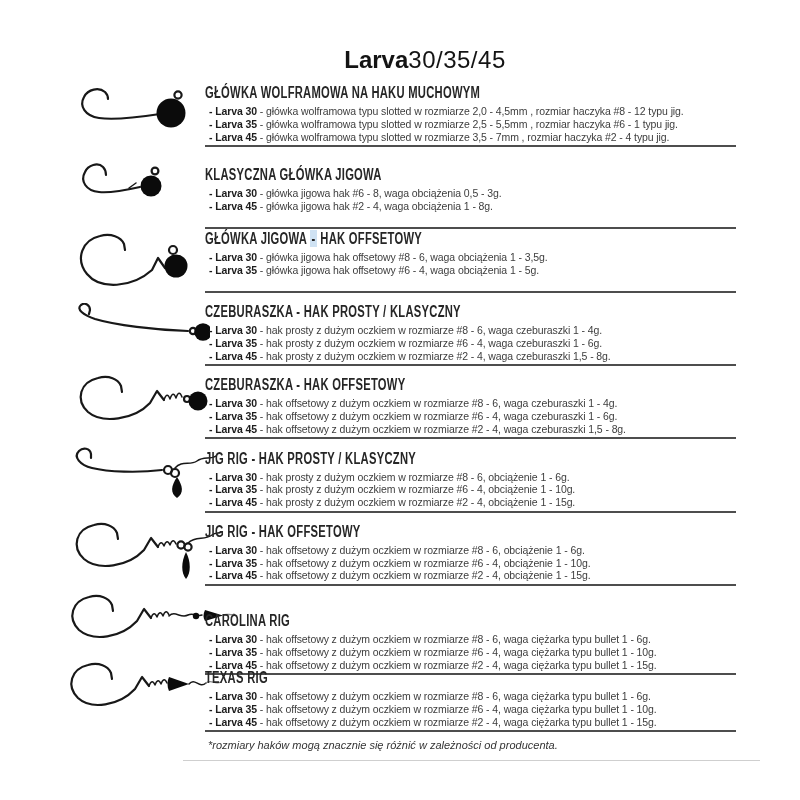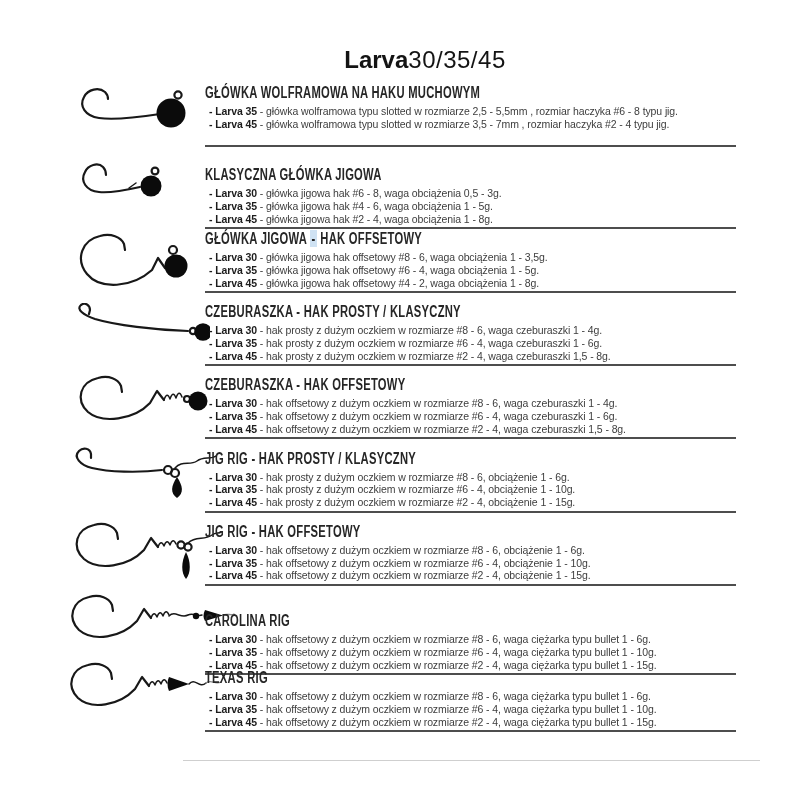--- a/index.html
+++ b/index.html
@@ -112,40 +112,39 @@
       <path class="thin" d="M134,26 C140,19 144,31 151,25"></path>
       <path class="fade" d="M151,25 C156,21 160,27 166,24"></path>
     </svg>
 
   </div>
 
   <div id="sections-col">
   <section class="section" style="top: 84px;">
     <h3 class="sec-title"><span>GŁÓWKA WOLFRAMOWA NA HAKU MUCHOWYM</span><span class="thl"></span><span></span></h3>
     <div class="items">
-      <div class="item"><b>- Larva 35</b> <span>- główka wolframowa typu slotted w rozmiarze 2,5 - 5,5mm , rozmiar haczyka #6 - 8 typu jig.</span></div>
+      <div class="item"><b>- Larva 30</b> <span>- główka wolframowa typu slotted w rozmiarze 2,0 - 4,5mm , rozmiar haczyka #8 - 12 typu jig.</span></div>
+      <div class="item"><b>- Larva 35</b> <span>- główka wolframowa typu slotted w rozmiarze 2,5 - 5,5mm , rozmiar haczyka #6 - 1 typu jig.</span></div>
       <div class="item"><b>- Larva 45</b> <span>- główka wolframowa typu slotted w rozmiarze 3,5 - 7mm , rozmiar haczyka #2 - 4 typu jig.</span></div>
     </div>
   </section>
 
   <section class="section" style="top: 166px;">
     <h3 class="sec-title"><span>KLASYCZNA GŁÓWKA JIGOWA</span><span class="thl"></span><span></span></h3>
     <div class="items">
       <div class="item"><b>- Larva 30</b> <span>- główka jigowa hak #6 - 8, waga obciążenia 0,5 - 3g.</span></div>
-      <div class="item"><b>- Larva 35</b> <span>- główka jigowa hak #4 - 6, waga obciążenia 1 - 5g.</span></div>
       <div class="item"><b>- Larva 45</b> <span>- główka jigowa hak #2 - 4, waga obciążenia 1 - 8g.</span></div>
     </div>
   </section>
 
   <section class="section" style="top: 230.2px;">
     <h3 class="sec-title"><span>GŁÓWKA JIGOWA </span><span class="thl">-</span><span> HAK OFFSETOWY</span></h3>
     <div class="items">
       <div class="item"><b>- Larva 30</b> <span>- główka jigowa hak offsetowy #8 - 6, waga obciążenia 1 - 3,5g.</span></div>
       <div class="item"><b>- Larva 35</b> <span>- główka jigowa hak offsetowy #6 - 4, waga obciążenia 1 - 5g.</span></div>
-      <div class="item"><b>- Larva 45</b> <span>- główka jigowa hak offsetowy #4 - 2, waga obciążenia 1 - 8g.</span></div>
     </div>
   </section>
 
   <section class="section" style="top: 303.3px;">
     <h3 class="sec-title"><span>CZEBURASZKA - HAK PROSTY / KLASYCZNY</span><span class="thl"></span><span></span></h3>
     <div class="items">
       <div class="item"><b>- Larva 30</b> <span>- hak prosty z dużym oczkiem w rozmiarze #8 - 6, waga czeburaszki 1 - 4g.</span></div>
       <div class="item"><b>- Larva 35</b> <span>- hak prosty z dużym oczkiem w rozmiarze #6 - 4, waga czeburaszki 1 - 6g.</span></div>
       <div class="item"><b>- Larva 45</b> <span>- hak prosty z dużym oczkiem w rozmiarze #2 - 4, waga czeburaszki 1,5 - 8g.</span></div>
     </div>
@@ -190,14 +189,15 @@
   <section class="section" style="top: 668.8px;">
     <h3 class="sec-title"><span>TEXAS RIG</span><span class="thl"></span><span></span></h3>
     <div class="items">
       <div class="item"><b>- Larva 30</b> <span>- hak offsetowy z dużym oczkiem w rozmiarze #8 - 6, waga ciężarka typu bullet 1 - 6g.</span></div>
       <div class="item"><b>- Larva 35</b> <span>- hak offsetowy z dużym oczkiem w rozmiarze #6 - 4, waga ciężarka typu bullet 1 - 10g.</span></div>
       <div class="item"><b>- Larva 45</b> <span>- hak offsetowy z dużym oczkiem w rozmiarze #2 - 4, waga ciężarka typu bullet 1 - 15g.</span></div>
     </div>
   </section>
 </div>
 
+  <div class="footnote">*rozmiary haków mogą znacznie się różnić w zależności od producenta.</div>
   <div class="faint-rule"></div>
 </div>
 
 </body></html>

